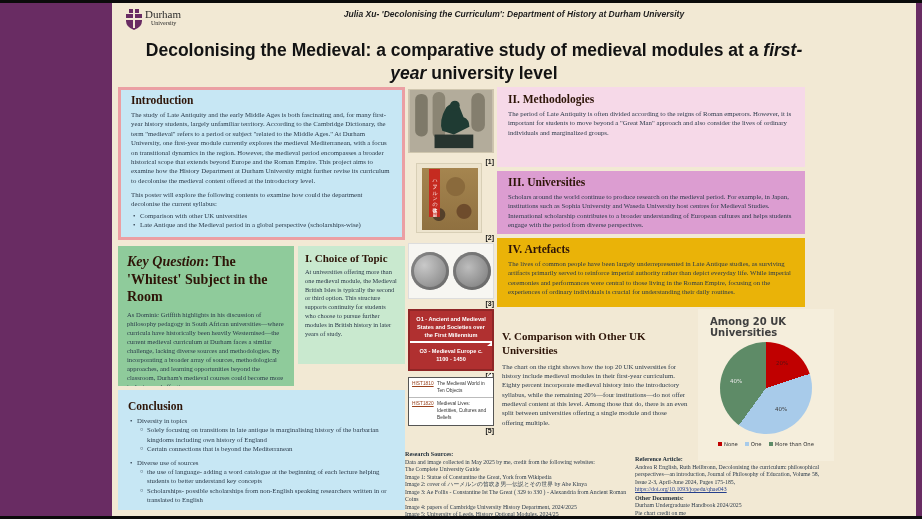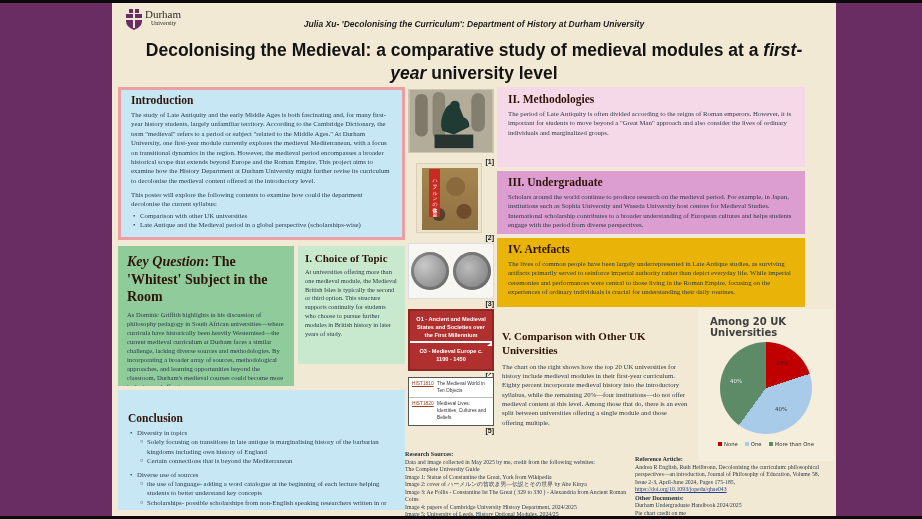--- a/index.html
+++ b/index.html
@@ -1,48 +1,48 @@
 <!DOCTYPE html>
 <html><head>
 <meta charset="utf-8">
 <style>
   html,body{margin:0;padding:0;}
   body{width:922px;height:519px;position:relative;background:#0b0b0b;overflow:hidden;
        font-family:"Liberation Serif",serif;}
   .side-bar{position:absolute;top:3px;height:513px;background:#692C63;}
   .side-left{left:0;width:112px;}
   .side-right{left:836px;width:86px;}
-  .poster{position:absolute;left:112px;top:3px;width:724px;height:513px;background:#F2E9D4;}
+  .poster{position:absolute;left:112px;top:3px;width:804px;height:513px;background:#F2E9D4;}
 
   
   .logo{position:absolute;left:14px;top:6px;display:flex;align-items:flex-start;gap:3px;}
   .logo-txt{line-height:1;}
   .logo-name{font-family:"Liberation Serif",serif;font-size:11px;color:#2b2b2b;}
   .logo-sub{font-family:"Liberation Serif",serif;font-size:6px;color:#2b2b2b;margin-left:6px;}
-  .byline{position:absolute;left:0;top:16px;width:100%;text-align:center;
+  .byline{position:absolute;left:0;top:6px;width:100%;text-align:center;
           font-family:"Liberation Sans",sans-serif;font-style:italic;font-weight:bold;
           font-size:8.5px;color:#1e1e1e;}
   .main-title{position:absolute;left:30px;top:36px;width:664px;text-align:center;
           font-family:"Liberation Sans",sans-serif;font-weight:bold;font-size:17.5px;
           line-height:1.3;color:#131313;}
 
   
   .box{position:absolute;box-sizing:border-box;overflow:hidden;}
   .box h2{margin:0 0 4px 0;font-size:11.5px;font-weight:bold;color:#2E1508;}
   .box p{margin:0 0 5px 0;font-size:6.8px;line-height:1.38;color:#2B3A4A;}
 
   .intro{left:6px;top:84px;width:287px;height:153px;background:#C7E7F4;
          border:3px solid #EB9FA3;padding:4px 10px;}
   .keyq{left:6px;top:243px;width:176px;height:140px;background:#8FCB9B;padding:7px 9px;}
   .keyq h2{font-size:14px;line-height:1.25;}
   .keyq p{font-size:6.6px;}
   .choice{left:186px;top:243px;width:107px;height:118px;background:#C9E9CF;padding:6px 7px;}
   .choice h2{font-size:11px;}
   .choice p{font-size:6.4px;}
-  .concl{left:6px;top:387px;width:287px;height:120px;background:#C7E7F4;padding:22px 10px;}
+  .concl{left:6px;top:387px;width:287px;height:120px;background:#C7E7F4;padding:10px 10px;}
   .meth{left:385px;top:84px;width:308px;height:80px;background:#F6D9E8;padding:6px 11px;}
   .schol{left:385px;top:168px;width:308px;height:63px;background:#DC9DD1;padding:5px 11px;}
   .artef{left:385px;top:235px;width:308px;height:69px;background:#eab308;padding:5px 11px;}
   .compar{left:385px;top:325px;width:198px;height:132px;padding:2px 5px;}
   .compar h2{font-size:11px;line-height:1.25;}
   .compar p{font-size:6.8px;}
 
   
   .blt{position:relative;padding-left:9px;font-size:6.8px;line-height:1.38;color:#2B3A4A;}
   .blt::before{content:"•";position:absolute;left:2px;}
@@ -222,21 +222,21 @@
     </div>
     <div class="fig-label">[5]</div>
   </div>
 
   <div class="box meth">
     <h2>II. Methodologies</h2>
     <p>The period of Late Antiquity is often divided according to the reigns of Roman emperors. However, it is important for students to move beyond a "Great Man" approach and also consider the lives of ordinary individuals and marginalized groups.</p>
   </div>
 
   <div class="box schol">
-    <h2>III. Undergraduate</h2>
+    <h2>III. Universities</h2>
     <p>Scholars around the world continue to produce research on the medieval period. For example, in Japan, institutions such as Sophia University and Waseda University host centres for Medieval Studies. International scholarship contributes to a broader understanding of European cultures and helps students engage with the period from diverse perspectives.</p>
   </div>
 
   <div class="box artef">
     <h2>IV. Artefacts</h2>
     <p>The lives of common people have been largely underrepresented in Late Antique studies, as surviving artifacts primarily served to reinforce imperial authority rather than depict everyday life. While imperial ceremonies and performances were central to those living in the Roman Empire, focusing on the experiences of ordinary individuals is crucial for understanding their daily routines.</p>
   </div>
 
   <div class="box compar">
     <h2>V. Comparison with Other UK Universities</h2>

